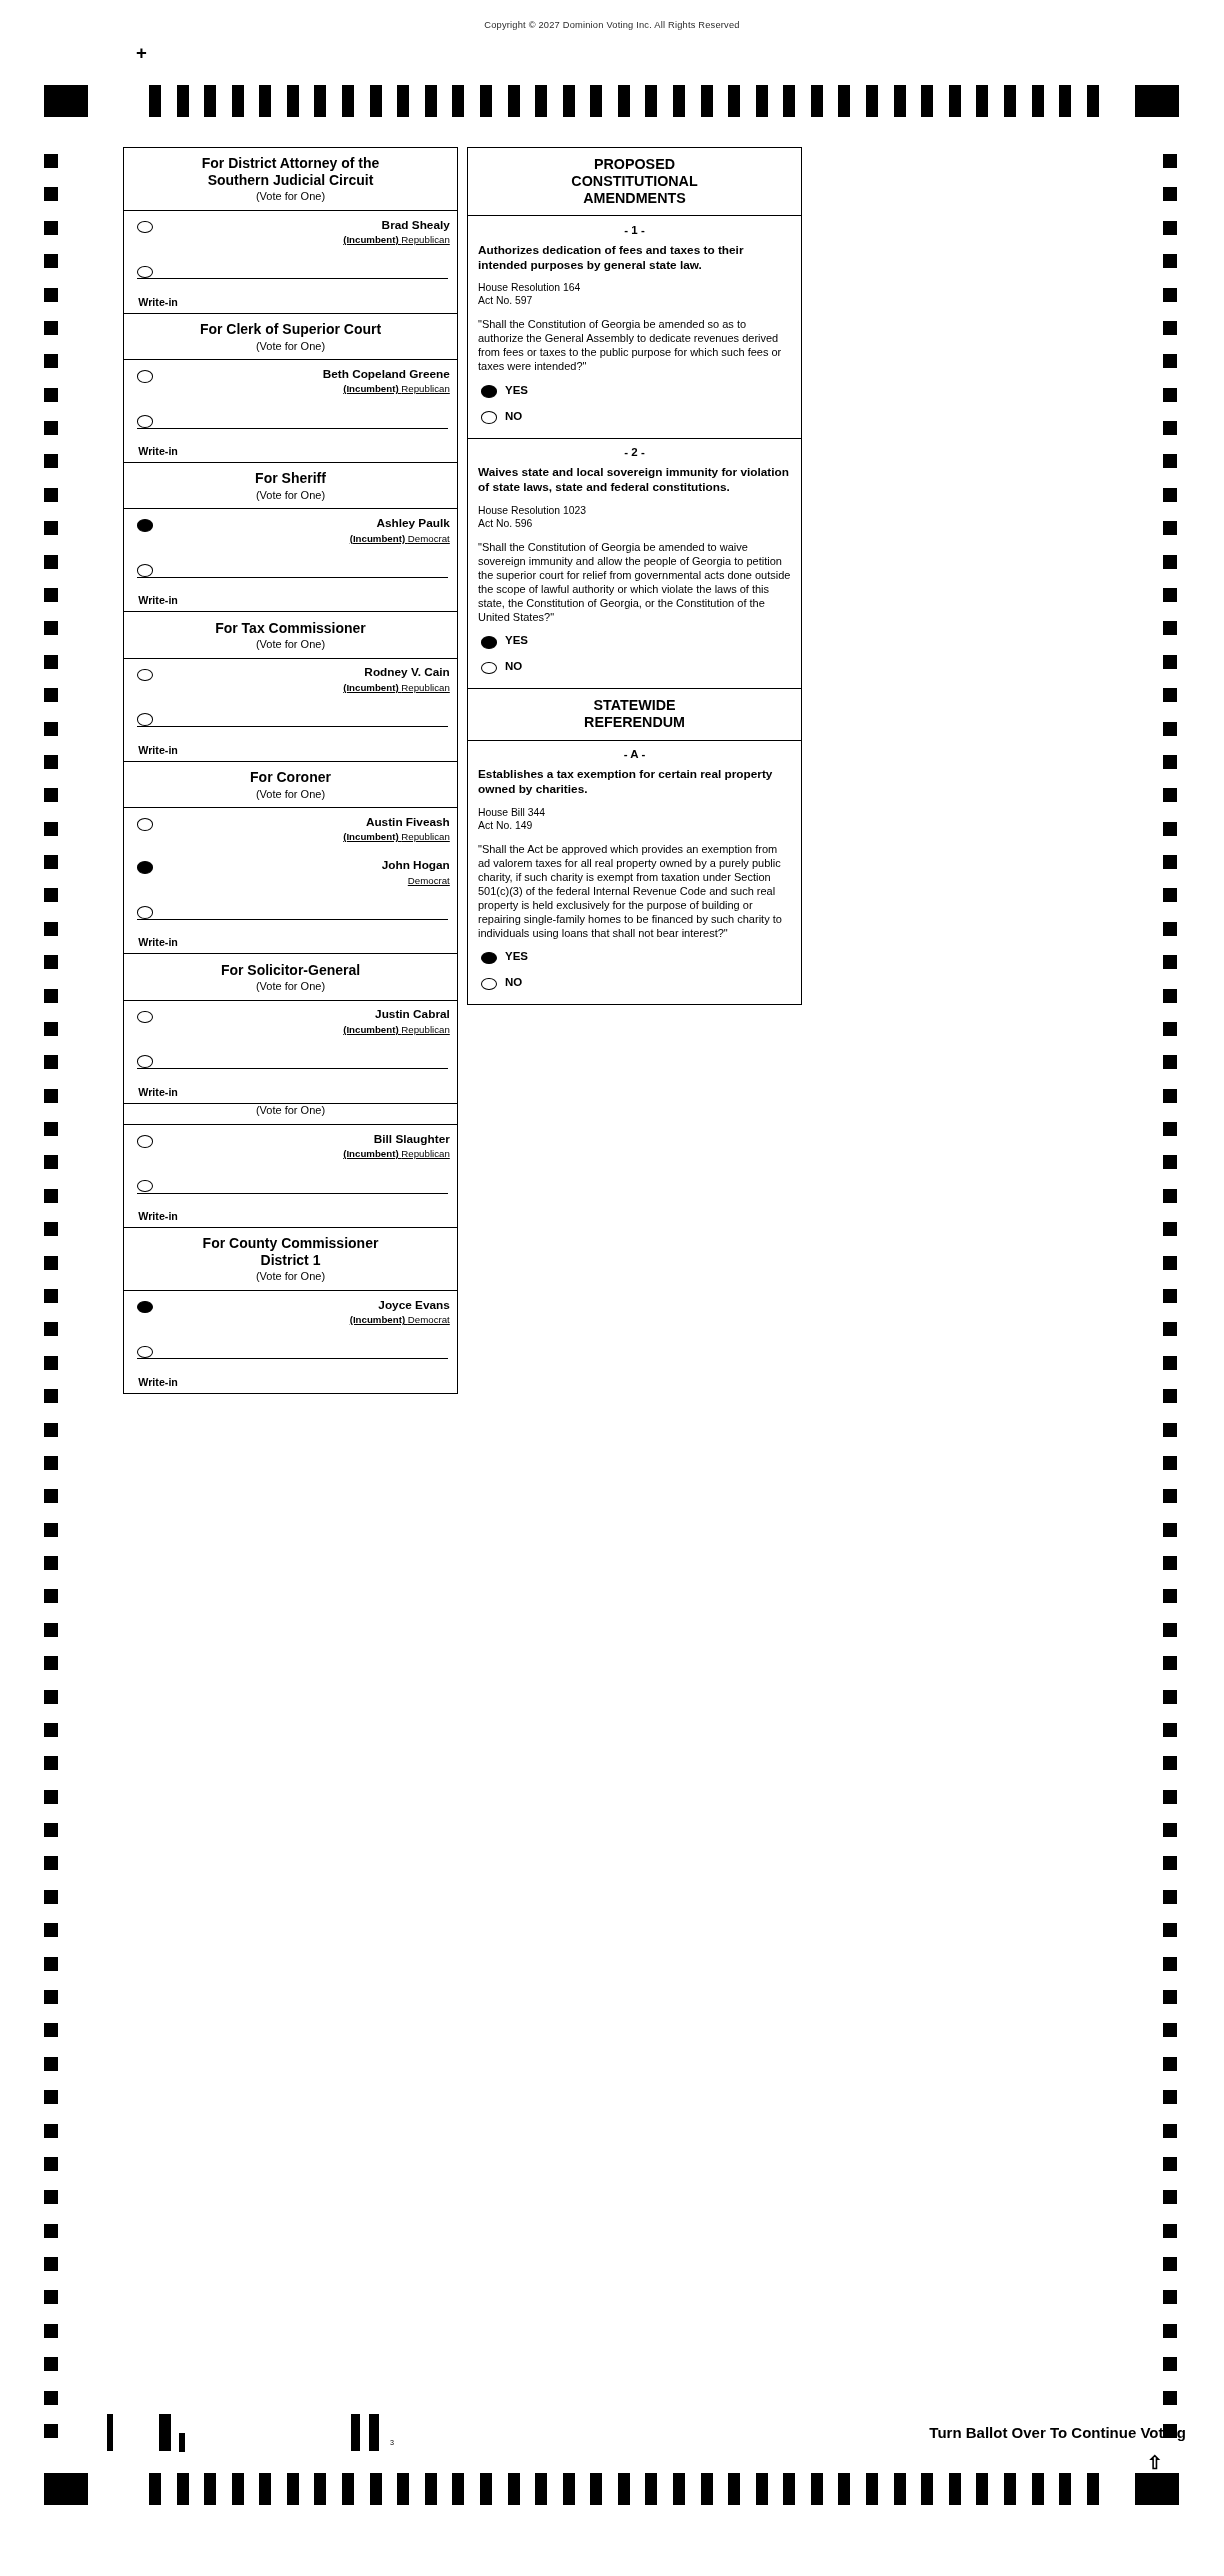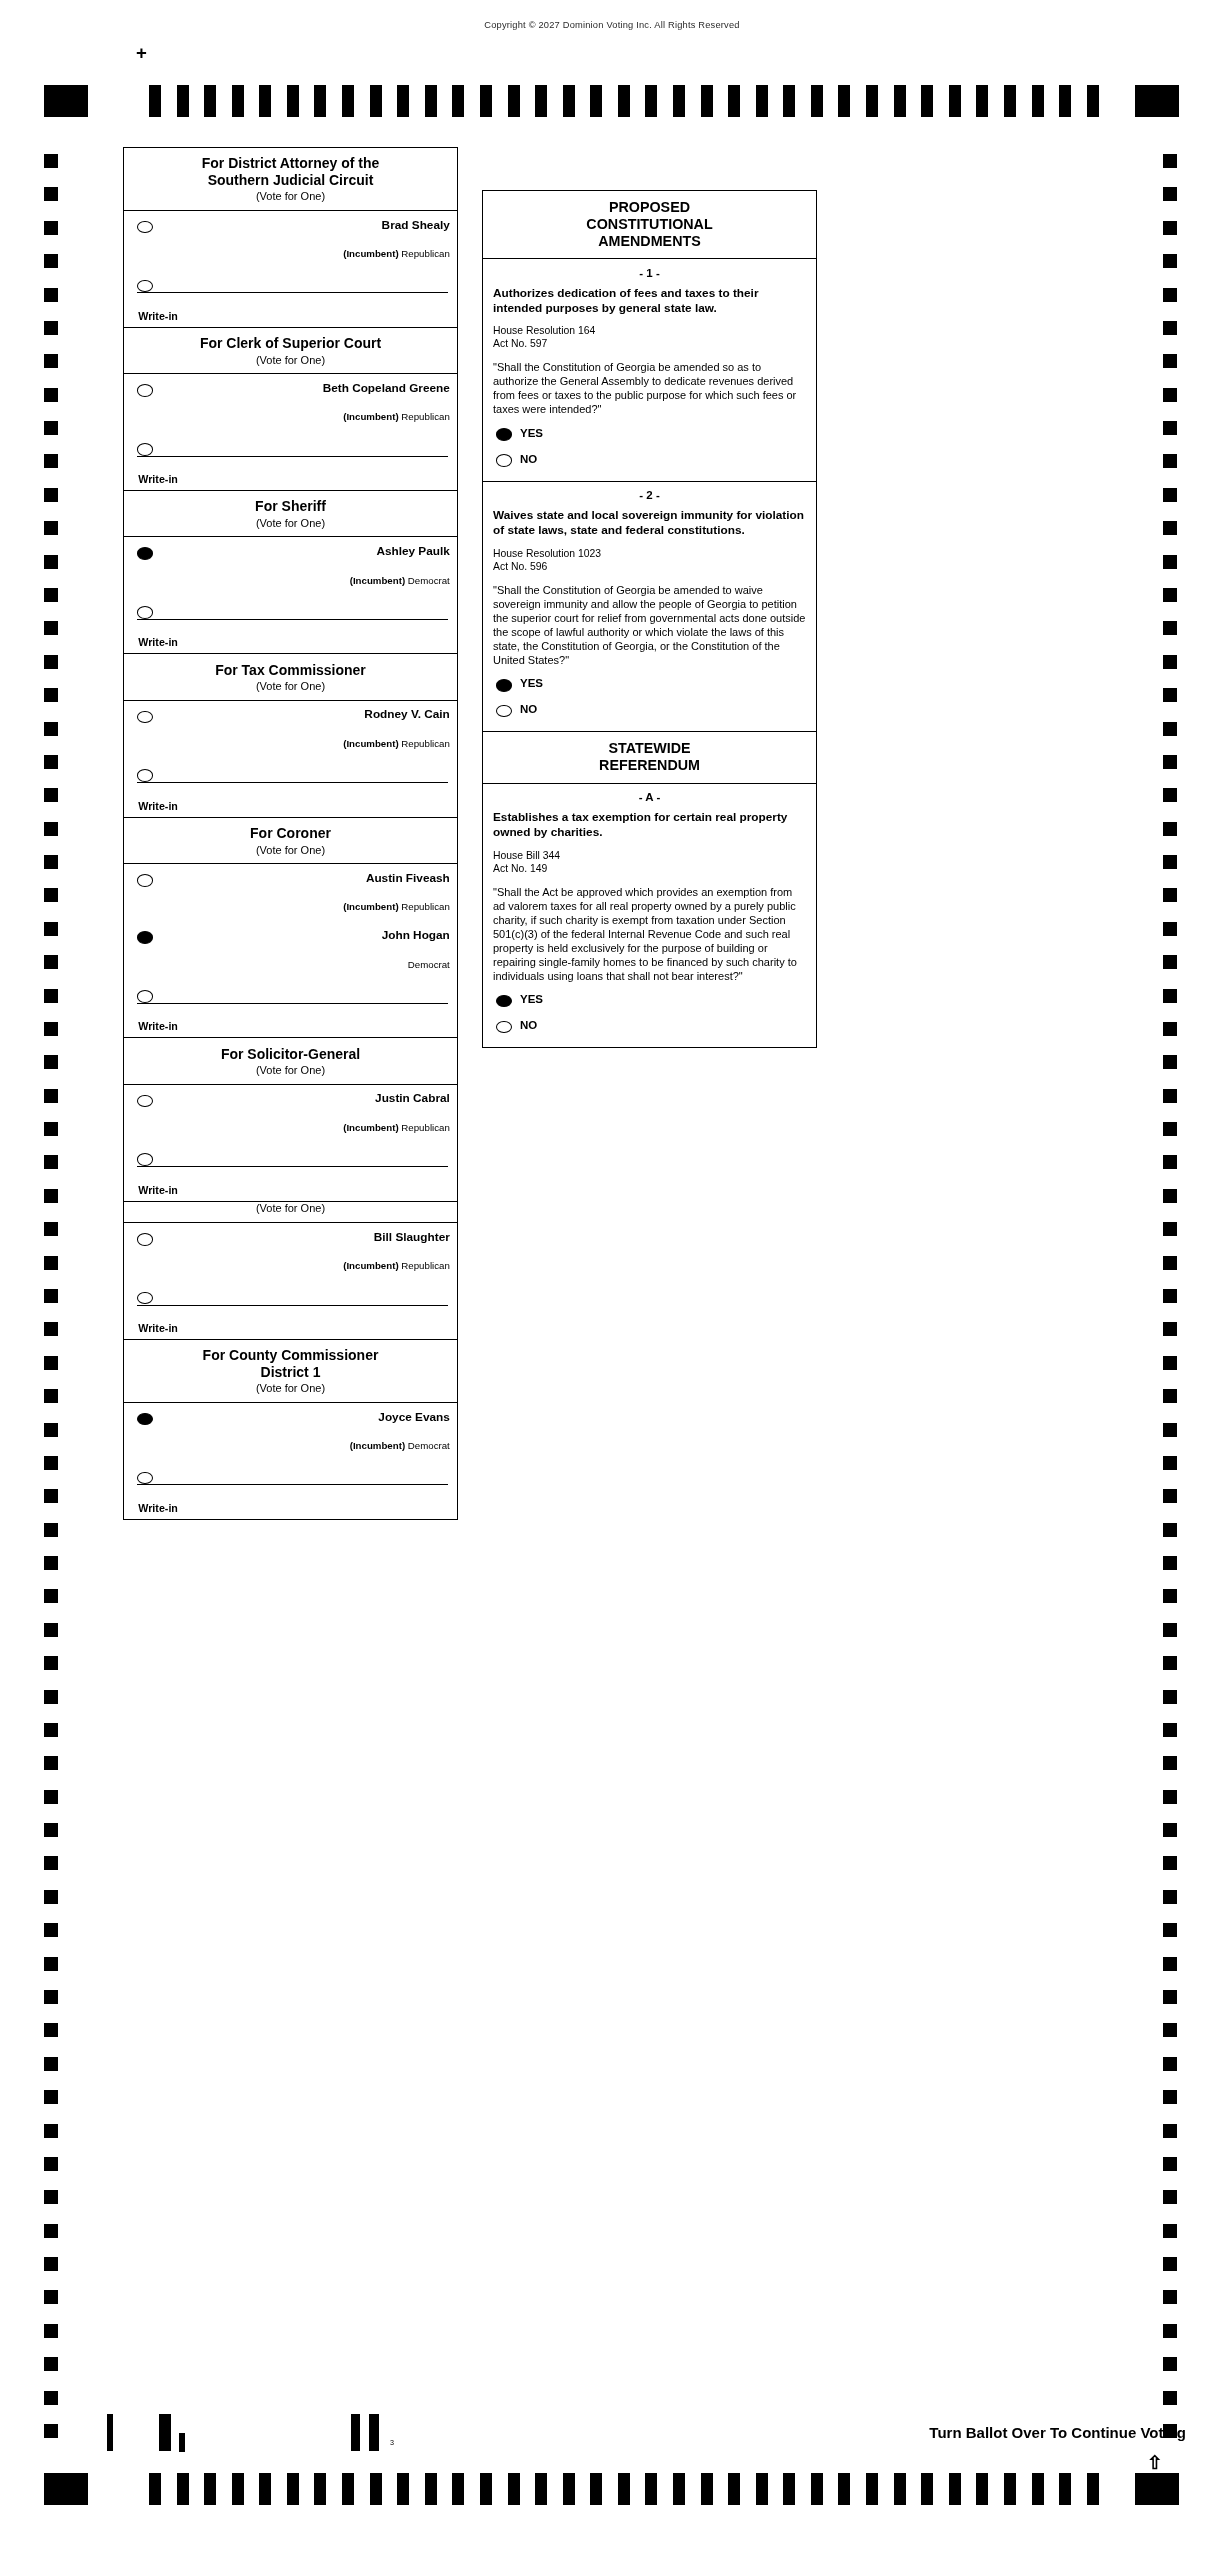--- a/index.html
+++ b/index.html
@@ -67,21 +67,21 @@
     left: 123px;
     top: 147px;
     width: 824px;
   }
   .col {
     position: absolute;
     top: 0;
     width: 335px;
   }
   .col-left { left: 0; }
-  .col-right { left: 359px; margin-top: 43px; }
+  .col-right { left: 344px; }
 
   .contest {
     border: 1.1px solid #000;
     border-bottom: none;
     background: #fff;
   }
   .contest.last { border-bottom: 1.1px solid #000; }
 
   .contest-header {
     text-align: center;
@@ -120,21 +120,22 @@
   }
   .oval.filled { background: #000; }
   .cand-name {
     font-size: 11.8px;
     font-weight: bold;
     line-height: 13.6px;
   }
   .cand-party {
     font-size: 9.7px;
     line-height: 12px;
-    margin-top: 16px;
+    margin-top: 2px;
+    text-decoration: underline;
   }
   .cand-party .inc { font-weight: bold; }
   .writein {
     position: relative;
     padding: 10px 7.2px 1.4px 37px;
     min-height: 29px;
   }
   .writein .oval { top: 11.5px; }
   .writein-line {
     margin-left: -24px;

